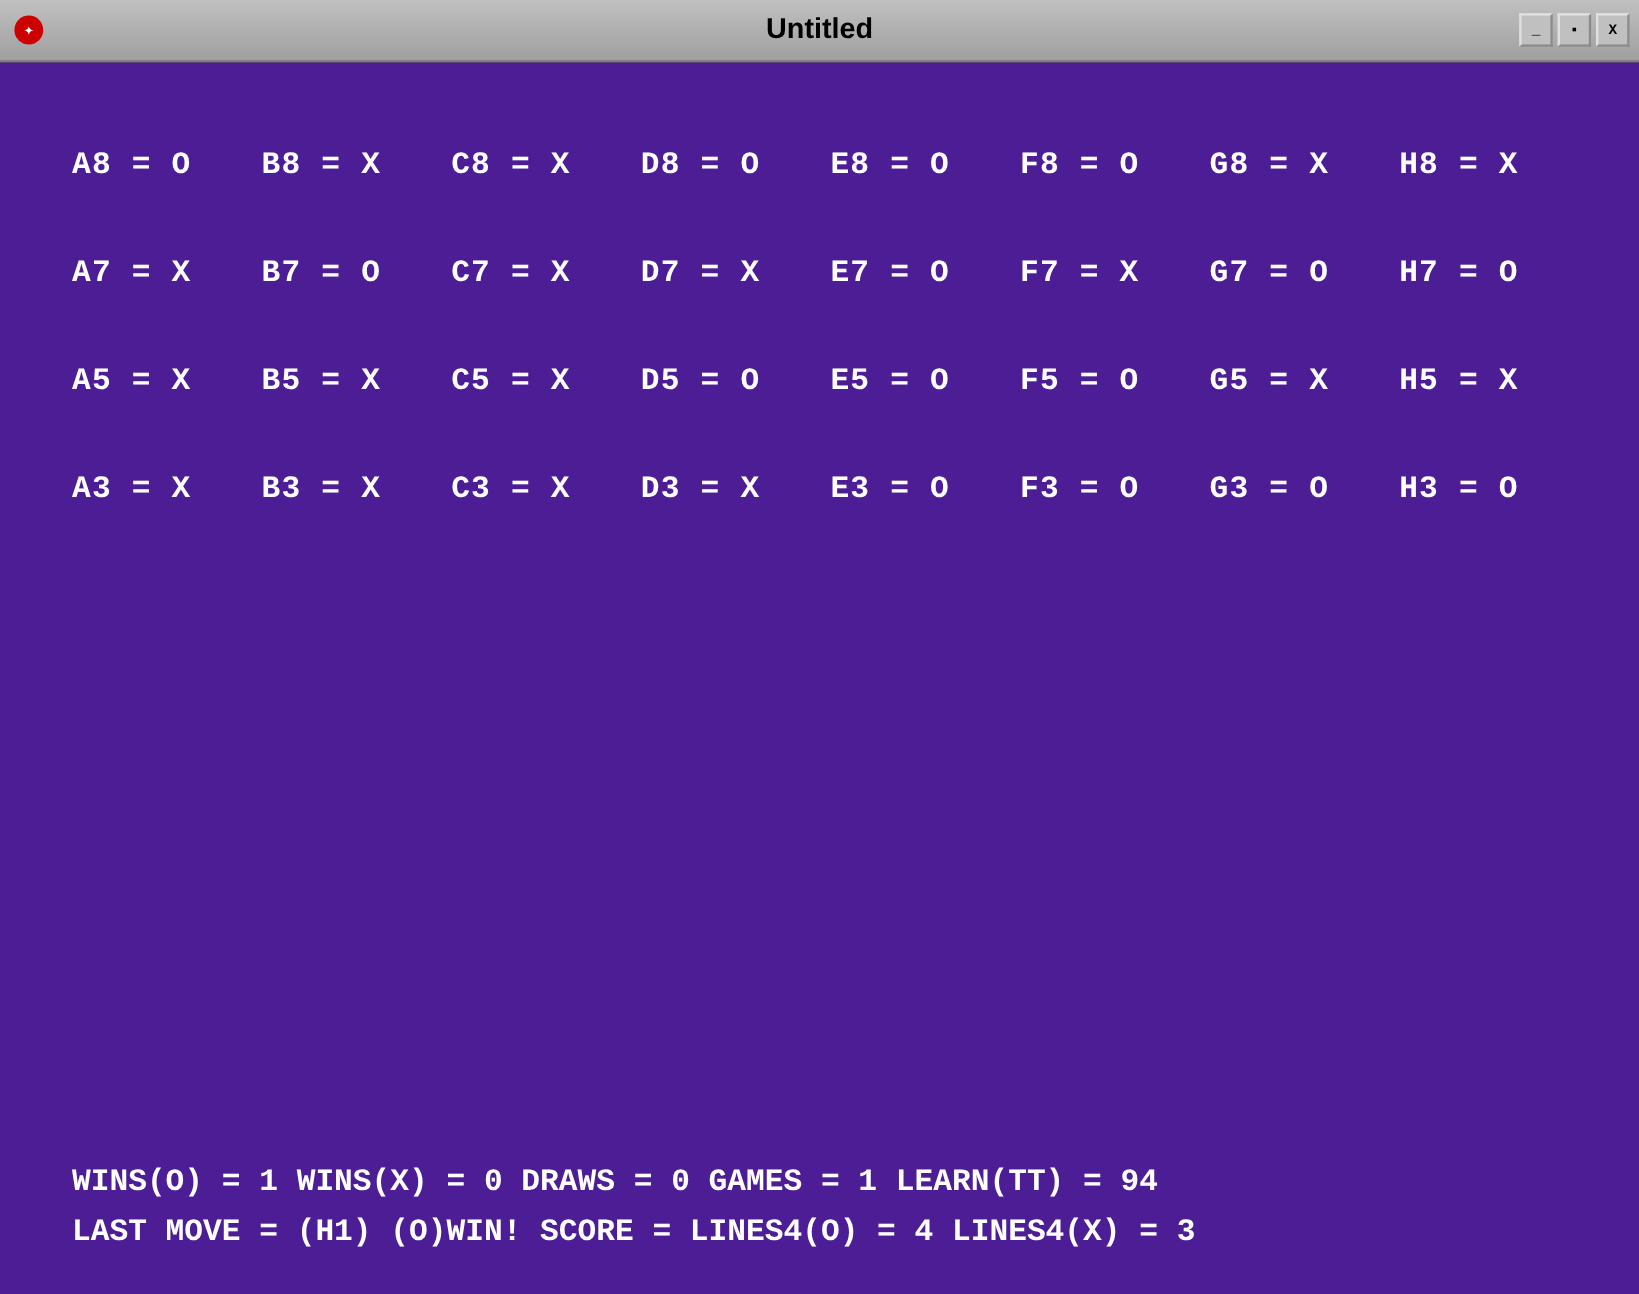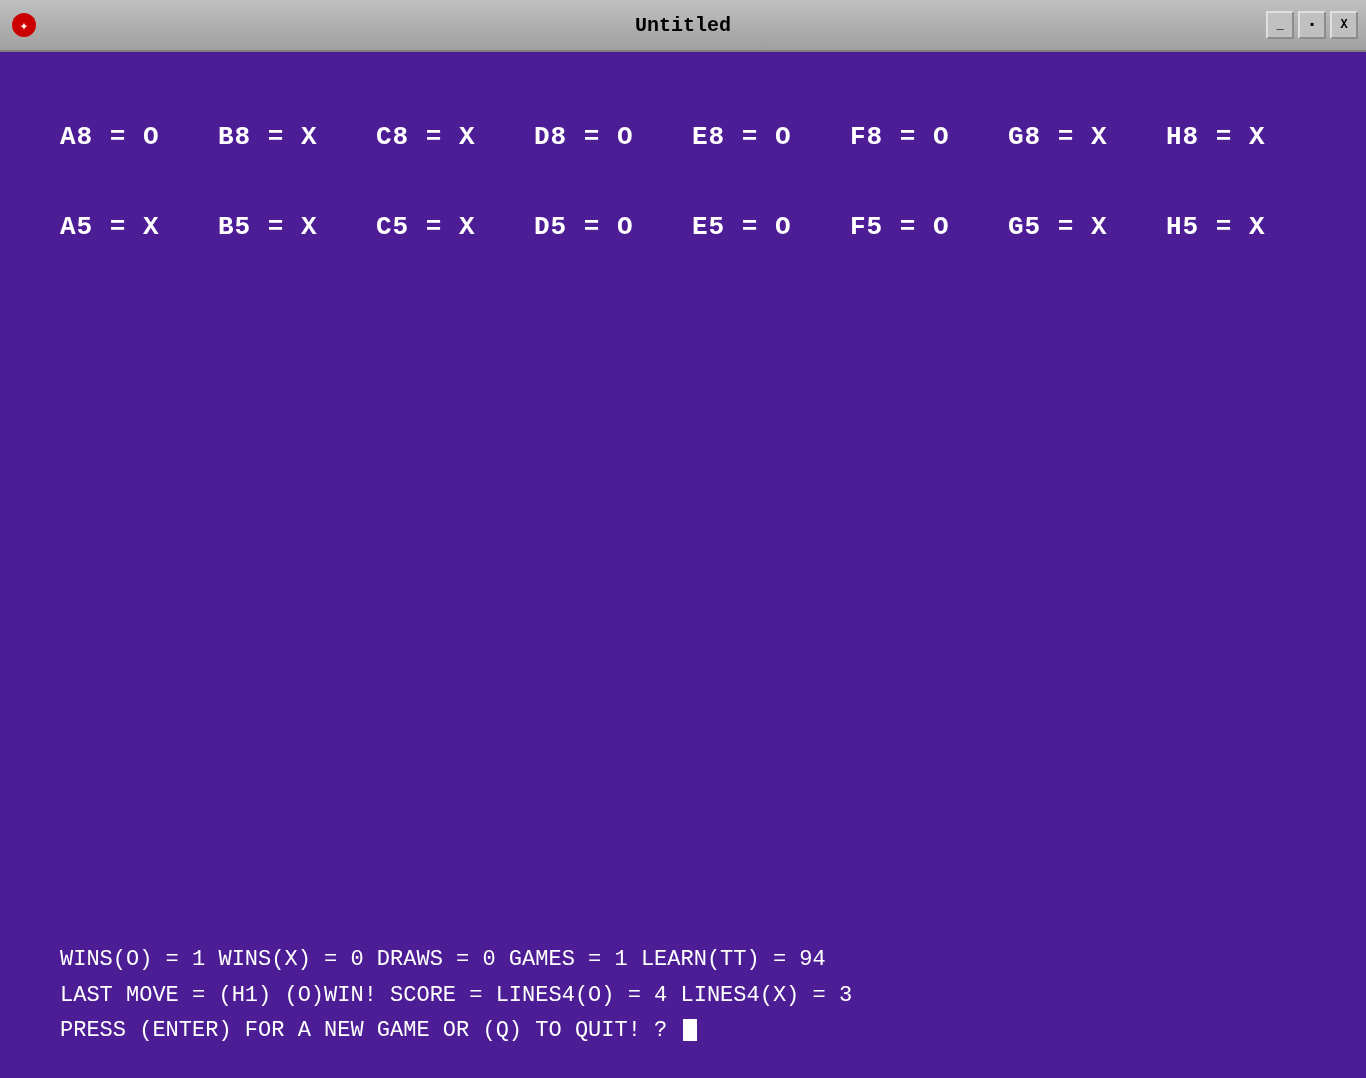--- a/index.html
+++ b/index.html
@@ -21,24 +21,24 @@
       height: 52px;
       background: linear-gradient(to bottom, #c0c0c0, #a0a0a0);
       display: flex;
       align-items: center;
       justify-content: center;
       position: relative;
       border-bottom: 2px solid #808080;
     }
 
     .title-bar-title {
-      font-size: 20px;
+      font-size: 24px;
       font-weight: bold;
       color: #000;
-      font-family: Liberation Mono, monospace;
+      font-family: Liberation Sans, sans-serif;
     }
 
     .title-bar-controls {
       position: absolute;
       right: 8px;
       display: flex;
       gap: 4px;
       align-items: center;
     }
 
@@ -114,22 +114,22 @@
       width: 140px;
       text-align: left;
     }
 
     .status-area {
       margin-top: 20px;
       padding-top: 10px;
     }
 
     .status-line {
-      font-size: 22px;
-      font-weight: normal;
+      font-size: 26px;
+      font-weight: bold;
       color: #ffffff;
       font-family: 'Courier New', Courier, monospace;
       line-height: 1.6;
       white-space: nowrap;
     }
 
     .cursor {
       display: inline-block;
       width: 14px;
       height: 22px;
@@ -166,34 +166,51 @@
         <div class="cell">A8 = O</div>
         <div class="cell">B8 = X</div>
         <div class="cell">C8 = X</div>
         <div class="cell">D8 = O</div>
         <div class="cell">E8 = O</div>
         <div class="cell">F8 = O</div>
         <div class="cell">G8 = X</div>
         <div class="cell">H8 = X</div>
       </div>
       <div class="board-row">
+        <div class="cell">A7 = X</div>
+        <div class="cell">B7 = O</div>
+        <div class="cell">C7 = X</div>
+        <div class="cell">D7 = X</div>
+        <div class="cell">E7 = O</div>
+        <div class="cell">F7 = X</div>
+        <div class="cell">G7 = O</div>
+        <div class="cell">H7 = O</div>
+      </div>
+      <div class="board-row">
         <div class="cell">A5 = X</div>
         <div class="cell">B5 = X</div>
         <div class="cell">C5 = X</div>
         <div class="cell">D5 = O</div>
         <div class="cell">E5 = O</div>
         <div class="cell">F5 = O</div>
         <div class="cell">G5 = X</div>
         <div class="cell">H5 = X</div>
       </div>
+      <div class="board-row">
+        <div class="cell">A3 = X</div>
+        <div class="cell">B3 = X</div>
+        <div class="cell">C3 = X</div>
+        <div class="cell">D3 = X</div>
+        <div class="cell">E3 = O</div>
+        <div class="cell">F3 = O</div>
+        <div class="cell">G3 = O</div>
+        <div class="cell">H3 = O</div>
+      </div>
     </div>
   <div class="status-area">
     <div class="status-line">
       <span>WINS(O) = 1  WINS(X) = 0  DRAWS = 0  GAMES = 1  LEARN(TT) = 94</span>
     </div>
     <div class="status-line">
       <span>LAST MOVE = (H1) (O)WIN!  SCORE = LINES4(O) = 4  LINES4(X) = 3</span>
     </div>
-    <div class="status-line">
-      <span>PRESS (ENTER) FOR A NEW GAME OR (Q) TO QUIT! ? </span><span class="cursor"></span>
-    </div>
   </div>
 </div>
 
 </body></html>

